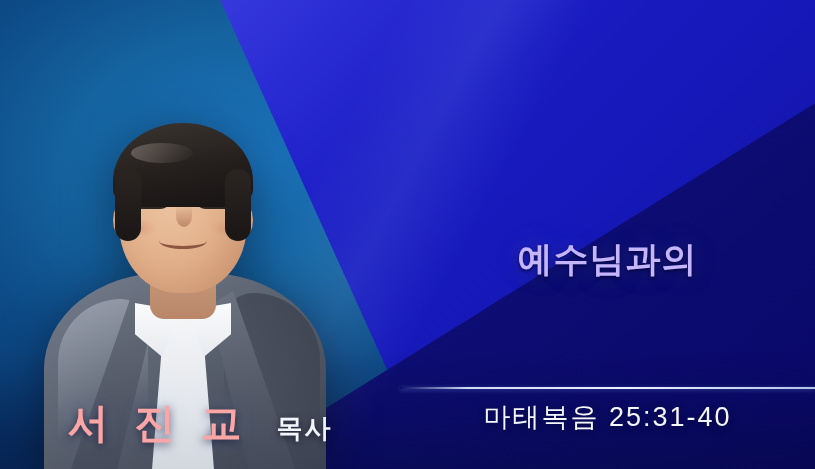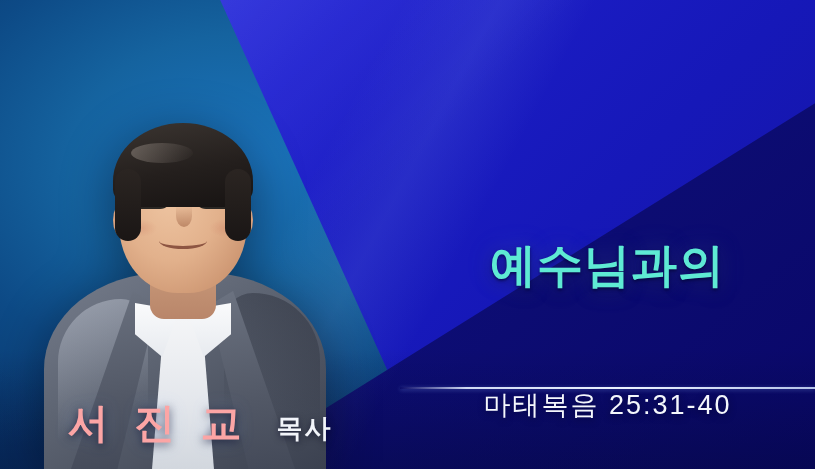--- a/index.html
+++ b/index.html
@@ -221,37 +221,37 @@
   }
 
   
   .title-block{
     position:absolute;
     left:400px;right:0;
     top:236px;
     text-align:center;
   }
   .title-line{
-    font-size:46px;font-weight:700;letter-spacing:1px;line-height:1.29;
-    color:#5eead4;
+    font-size:35px;font-weight:700;letter-spacing:1px;line-height:1.29;
+    color:#c4b5fd;
     text-shadow:
       0 2px 3px rgba(0,0,40,.55),
       0 4px 16px rgba(0,0,50,.50),
       0 0 26px rgba(120,160,255,.26);
   }
   .divider{
     position:absolute;
     left:400px;right:0;top:387px;
     height:2px;
     background:linear-gradient(to right, rgba(190,210,255,0) 0%, rgba(225,235,255,.92) 16%, rgba(235,242,255,1) 55%, rgba(210,226,255,.85) 100%);
     box-shadow:0 1px 4px rgba(140,180,255,.40);
   }
   .scripture{
     position:absolute;
-    left:400px;right:0;top:387px;
+    left:400px;right:0;top:399px;
     text-align:center;
     font-size:27px;font-weight:400;letter-spacing:2px;
     color:#f4f7fc;
     text-shadow:0 2px 7px rgba(0,0,35,.60);
   }
 </style>
 </head>
 <body>
 
 <div id="card">

